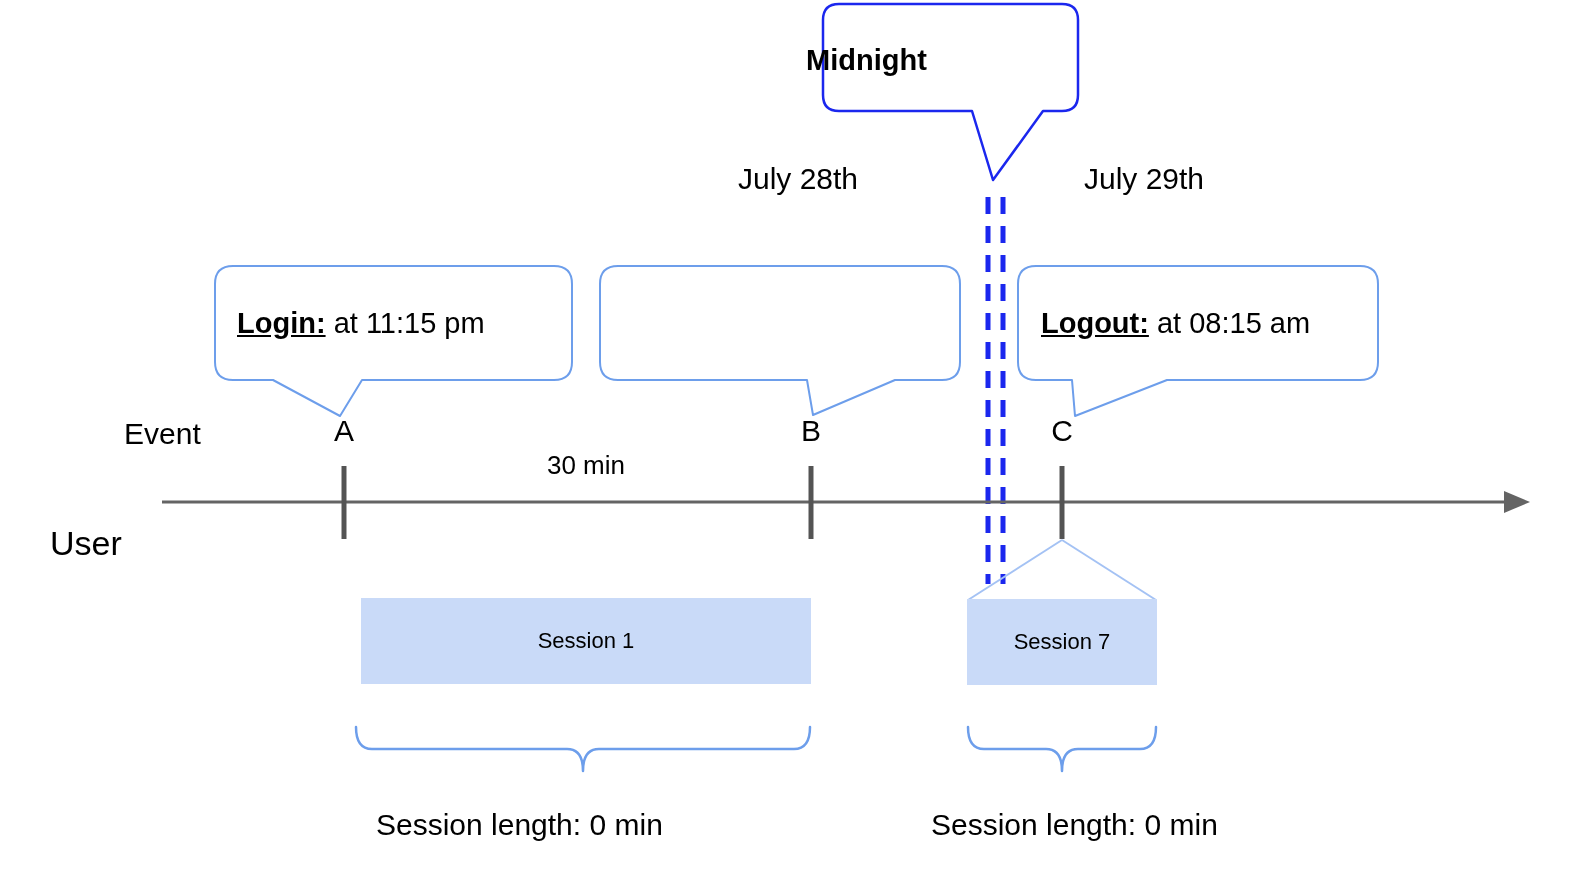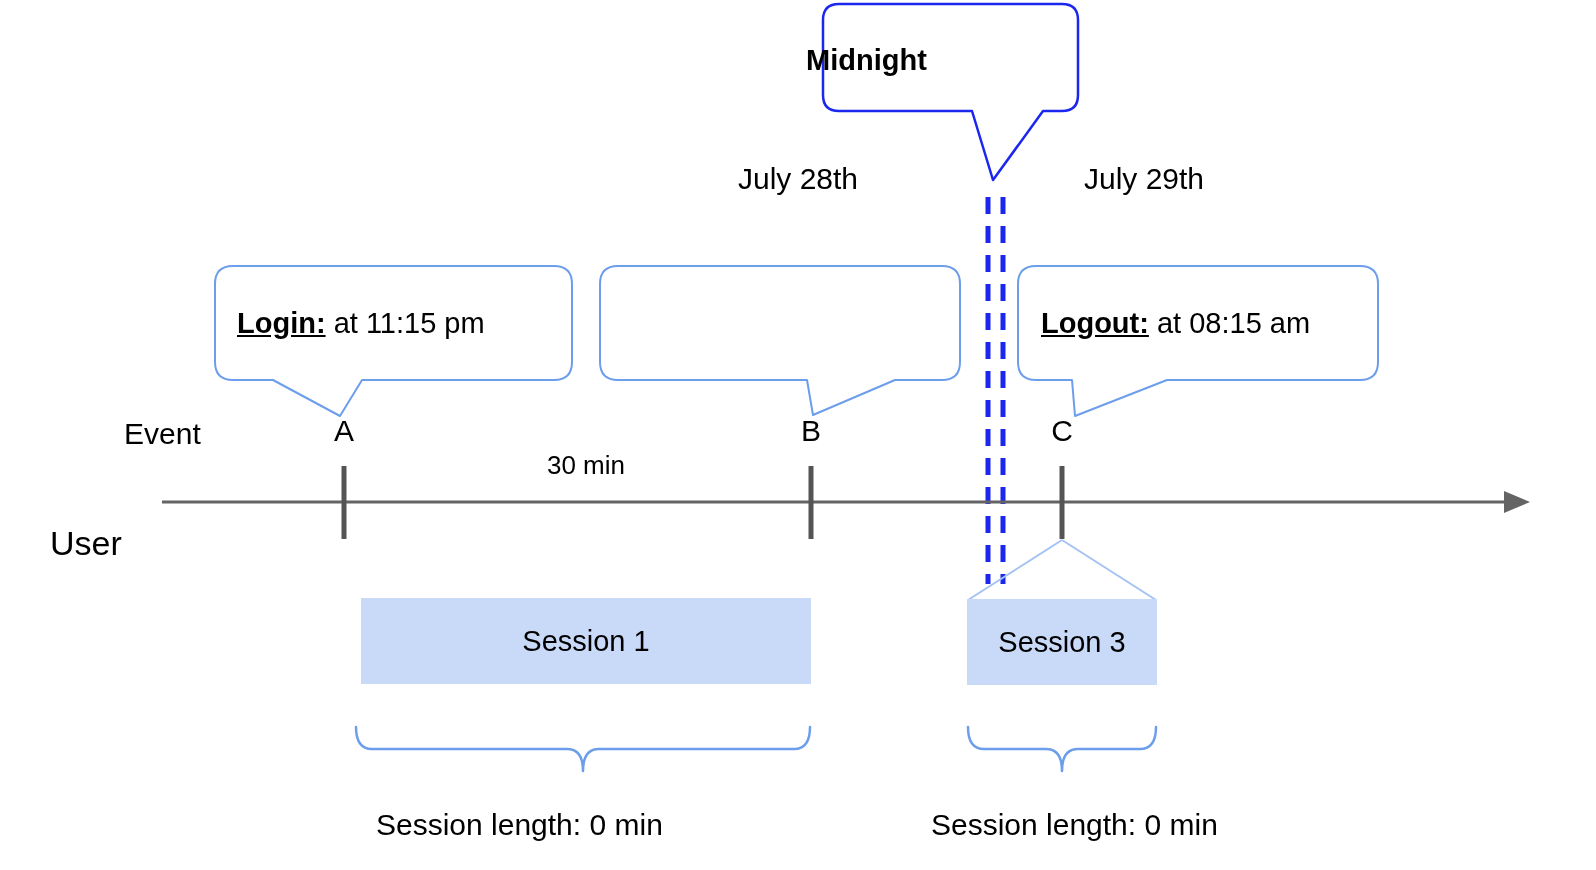--- a/index.html
+++ b/index.html
@@ -36,21 +36,21 @@
   .event-letter { font-size: 30px; }
   .axis-label { font-size: 30px; }
   .user-label { font-size: 34px; }
   .interval-label { font-size: 26px; }
   .session-box {
     position: absolute;
     background: var(--c-session, #c9daf8);
     display: flex;
     align-items: center;
     justify-content: center;
-    font-size: 29px;
+    font-size: 22px;
   }
   .session-length { font-size: 30px; margin-left: 19px; }
   .midnight-text { font-size: 29px; font-weight: bold; }
 </style>
 </head>
 <body>
 
 <div id="canvas">
 
   <svg class="layer" viewBox="0 0 1596 870">
@@ -92,19 +92,19 @@
   <div class="abs interval-label center-x" style="left:586px; top:451px;">30 min</div>
 
   <div class="abs event-letter center-x" style="left:344px; top:414px;">A</div>
   <div class="abs event-letter center-x" style="left:811px; top:414px;">B</div>
   <div class="abs event-letter center-x" style="left:1062px; top:414px;">C</div>
 
   <div class="session-box" style="left:361px; top:598px; width:450px; height:86px;">
     <span>Session 1</span>
   </div>
   <div class="session-box" style="left:967px; top:599px; width:190px; height:86px;">
-    <span>Session 3</span>
+    <span>Session 7</span>
   </div>
 
   <div class="abs session-length" style="left:357px; top:808px;">Session length: 0 min</div>
   <div class="abs session-length" style="left:912px; top:808px;">Session length: 0 min</div>
 
 </div>
 
 </body></html>

